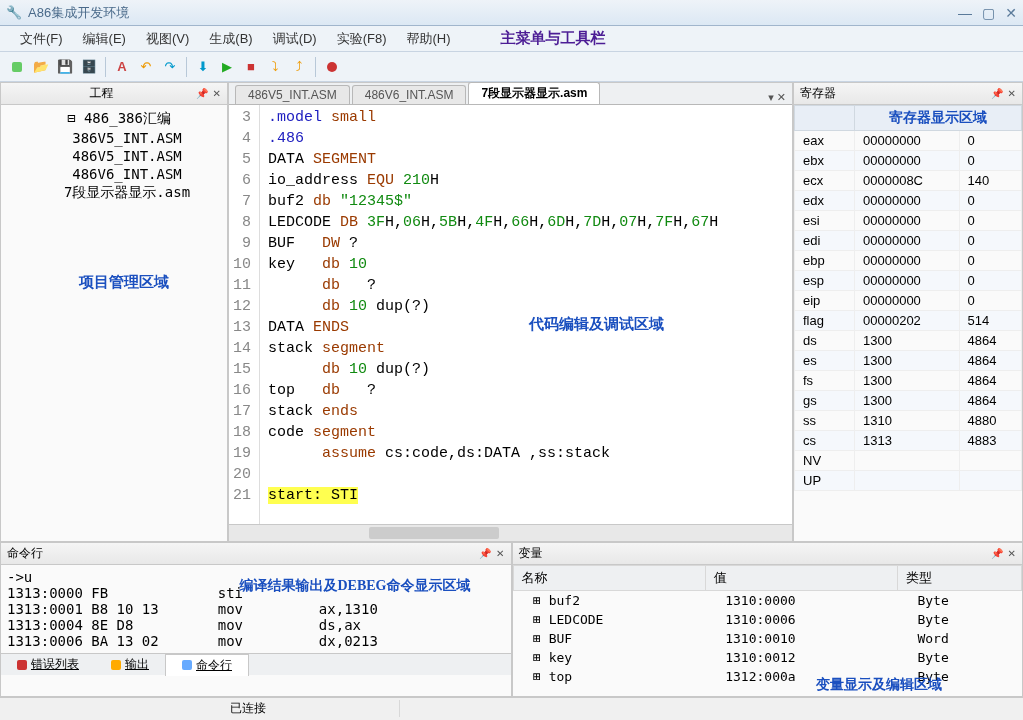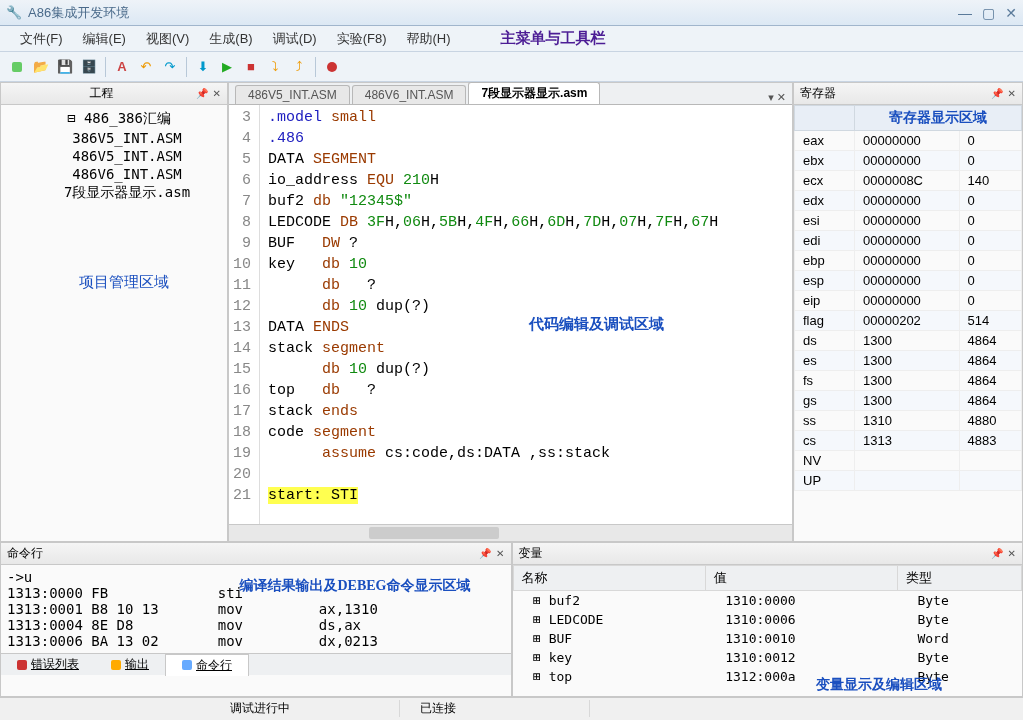--- a/index.html
+++ b/index.html
@@ -16,21 +16,21 @@
 .toolbar .sep { width: 1px; height: 20px; background: #b8c8d8; margin: 0 3px; }
 .main { display: flex; height: 460px; }
 .panel { background: #fafafa; border: 1px solid #c8c8c8; display: flex; flex-direction: column; }
 .panel-header { background: linear-gradient(#f5f5f5,#e8e8e8); height: 22px; display: flex; align-items: center; padding: 0 6px; border-bottom: 1px solid #c8c8c8; font-size: 12px; }
 .panel-header .title { flex: 1; }
 .panel-header .btns { display: flex; gap: 4px; font-size: 10px; color: #555; }
 .project { width: 228px; text-align: center; }
 .project-body { padding: 4px; font-family: Consolas, monospace; font-size: 14px; }
 .project-body .node { padding: 1px 0 1px 10px; }
 .project-body .child { padding-left: 26px; }
-.proj-label { color: #1a4fbf; font-weight: normal; font-size: 15px; margin: 70px 0 0 20px; }
+.proj-label { color: #1a4fbf; font-weight: bold; font-size: 15px; margin: 70px 0 0 20px; }
 .editor-area { flex: 1; display: flex; flex-direction: column; border: 1px solid #c8c8c8; background: #fff; }
 .tabs { background: #eef0f2; height: 22px; display: flex; align-items: flex-end; padding-left: 6px; border-bottom: 1px solid #b8b8b8; }
 .tab { padding: 2px 12px; border: 1px solid #b8b8b8; border-bottom: none; background: #e8e8e8; margin-right: 2px; border-radius: 3px 3px 0 0; font-size: 12px; color: #555; }
 .tab.active { background: #fff; font-weight: bold; color: #000; }
 .tabs .spacer { flex: 1; }
 .tabs .tabbtns { font-size: 11px; color: #555; padding-right: 6px; }
 .code { flex: 1; overflow: auto; font-family: Consolas, "Courier New", monospace; font-size: 15px; display: flex; position: relative; }
 .gutter { background: #fff; color: #888; text-align: right; padding: 2px 8px 2px 4px; border-right: 1px solid #ddd; line-height: 21px; }
 .codebody { padding: 2px 0 2px 8px; line-height: 21px; white-space: pre; }
 .kw-blue { color: #2020c0; }
@@ -330,15 +330,14 @@
             </tr>
           </tbody>
         </table>
       <div class="var-label">变量显示及编辑区域</div>
     </div>
   </div>
 </div>
 
 <div class="status">
   <div class="cell" style="width:210px"></div>
-  <div class="cell" style="width:190px">调试进行中</div>
   <div class="cell" style="width:190px">已连接</div>
 </div>
 
 </body></html>

